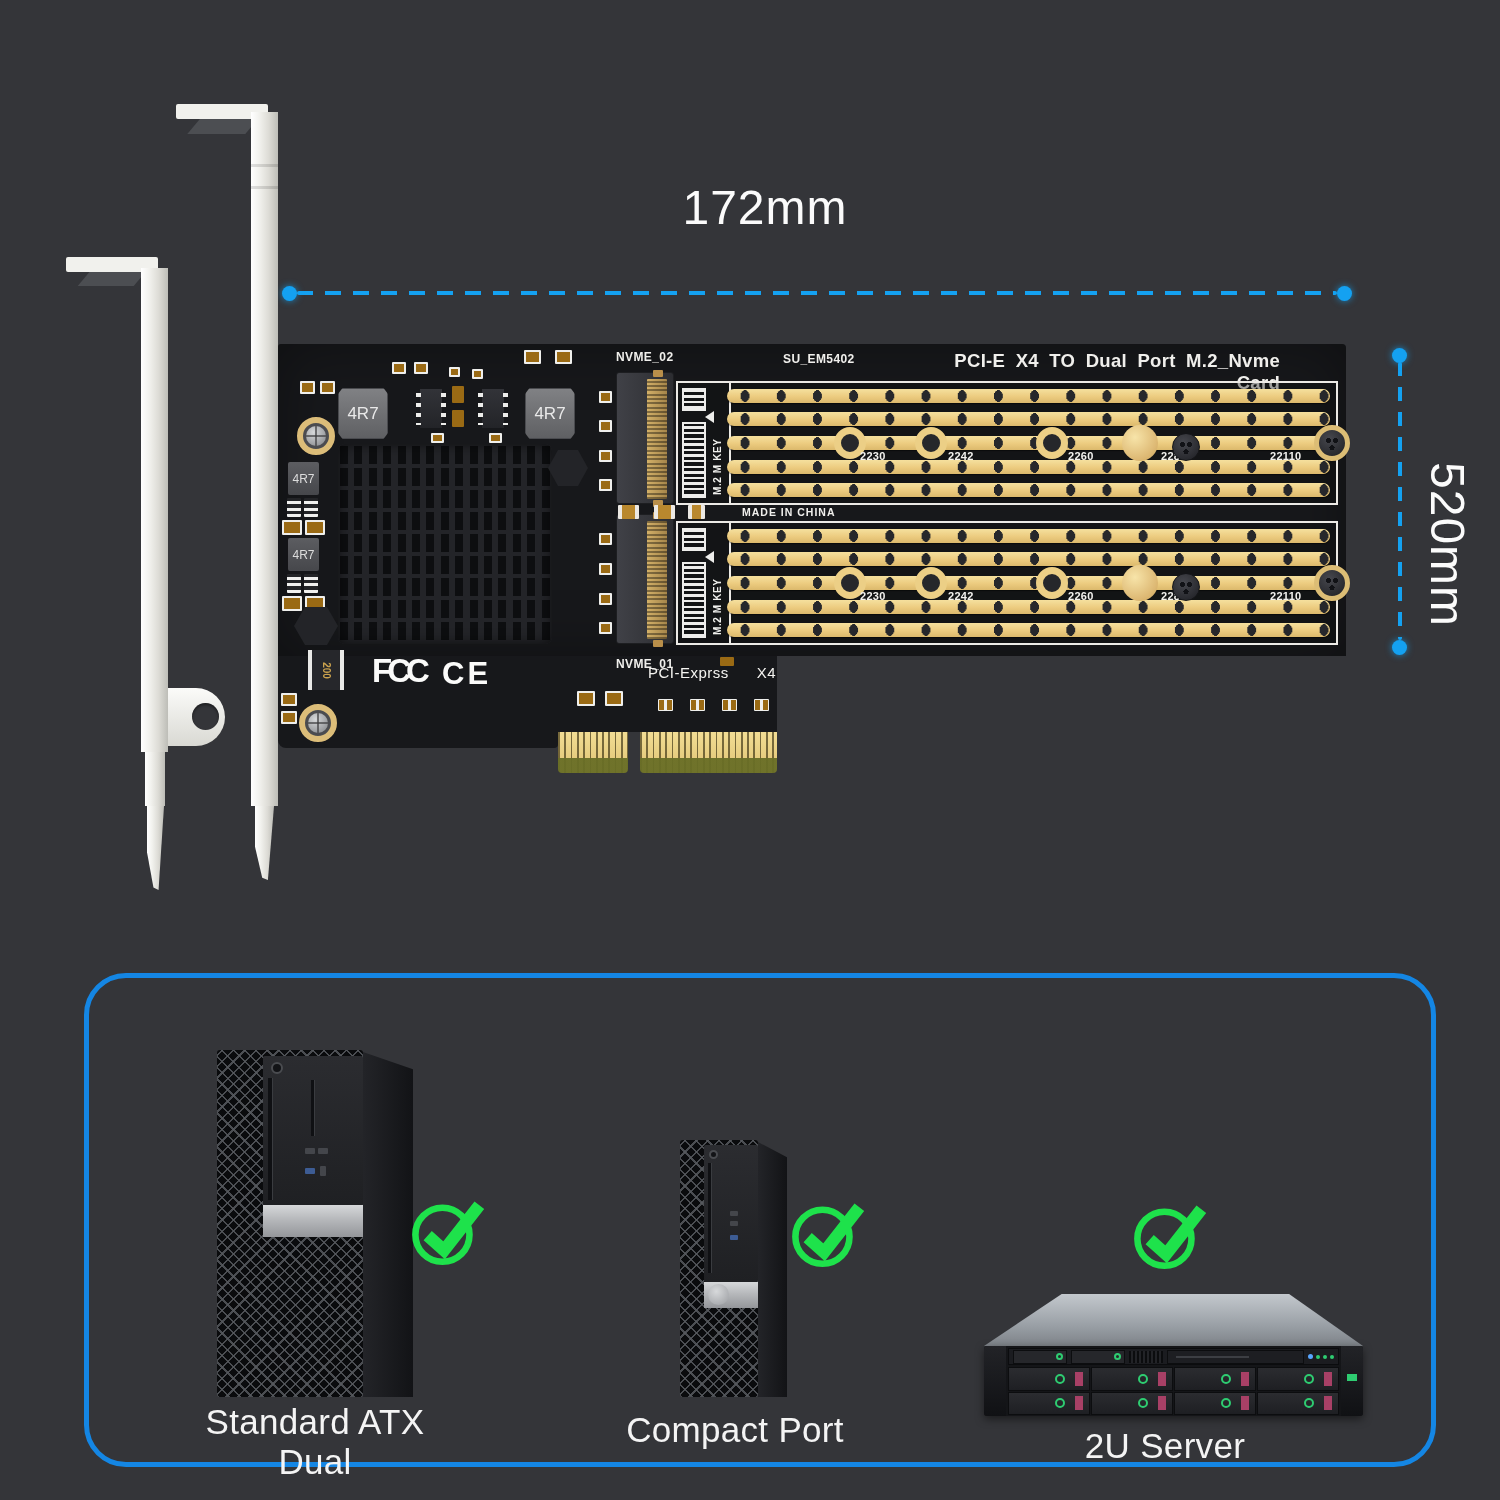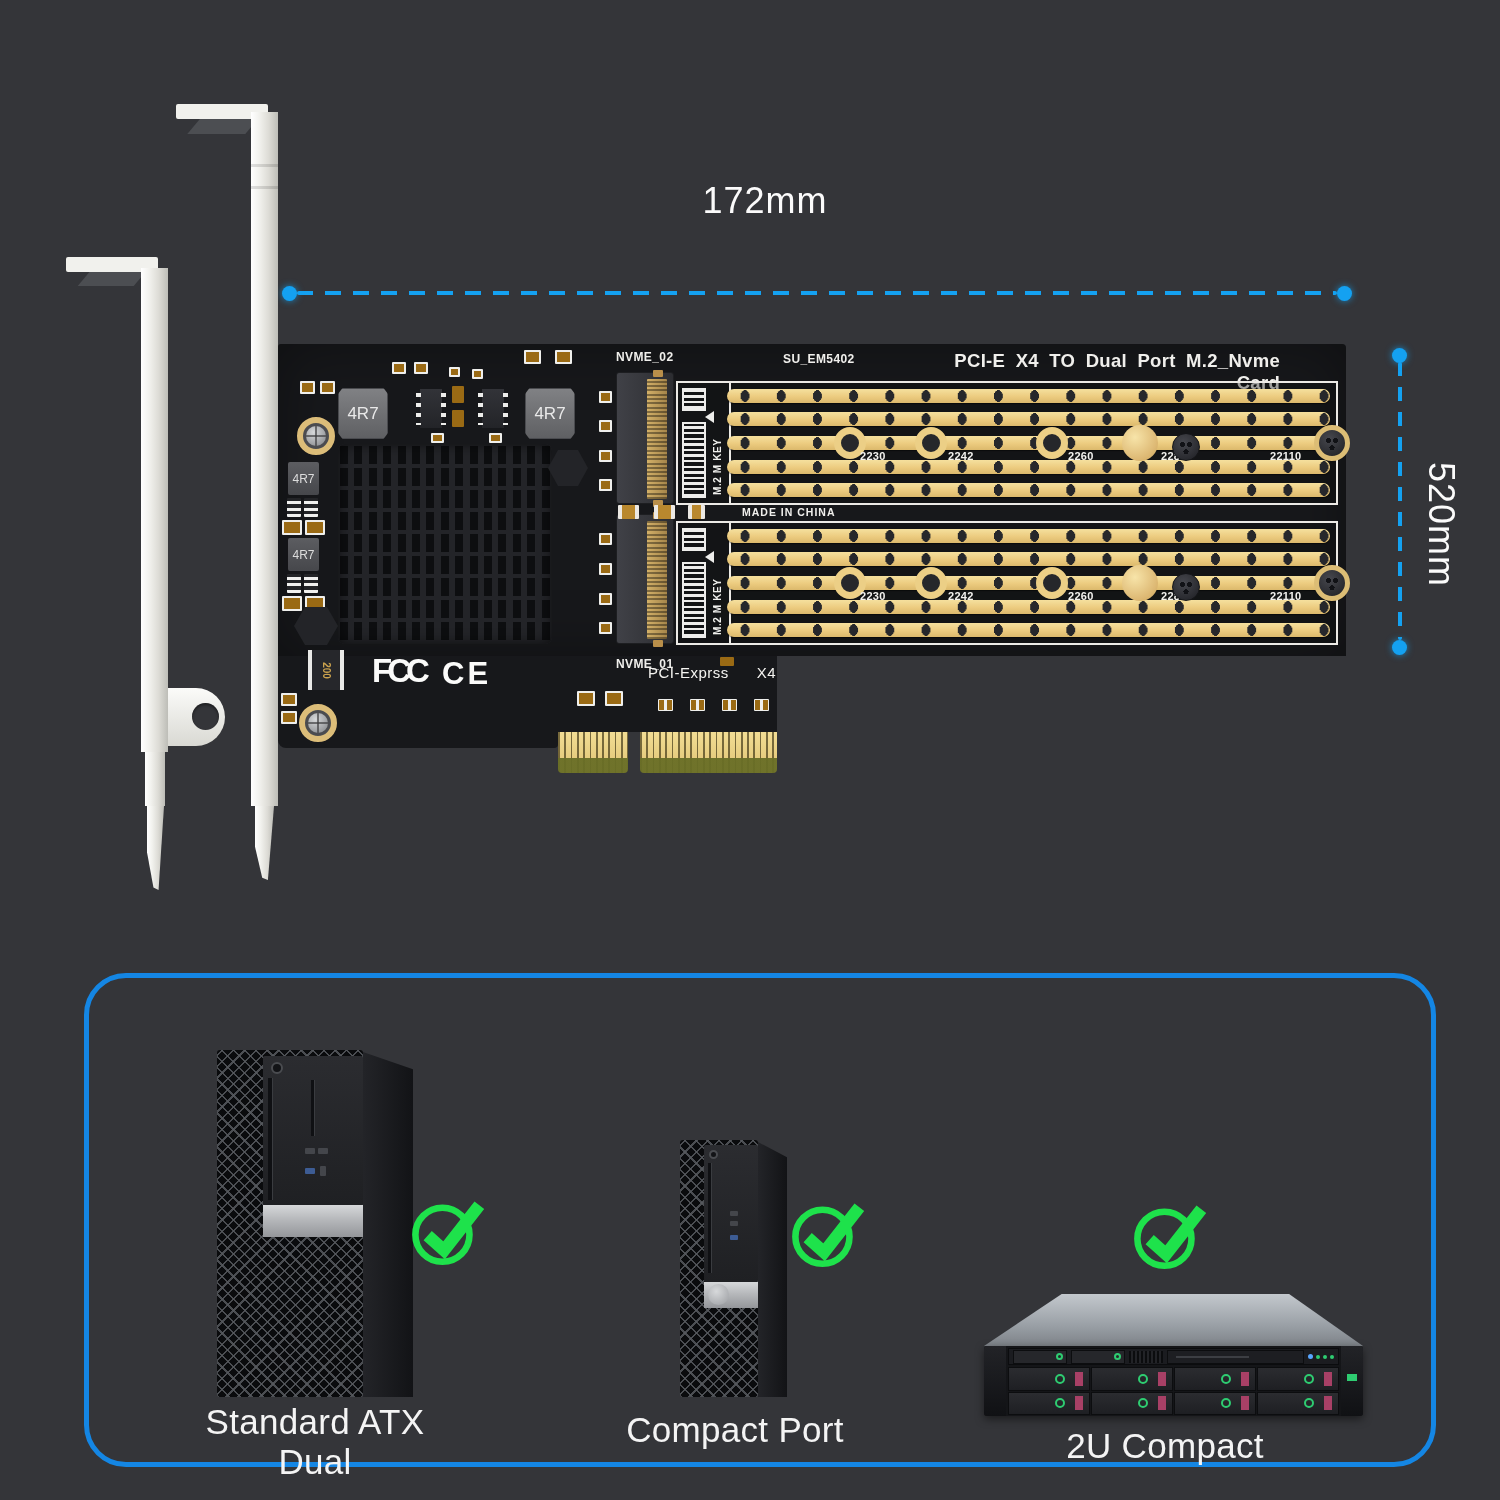--- a/index.html
+++ b/index.html
@@ -1,21 +1,21 @@
 <!DOCTYPE html>
 <html><head>
 <meta charset="utf-8">
 <style>
   html,body{margin:0;padding:0;background:#343539;}
   .stage{position:relative;width:1500px;height:1500px;background:#343539;overflow:hidden;
          font-family:"Liberation Sans",sans-serif;color:#f2f2f2;}
   .abs{position:absolute;}
 
   
-  .dim-label{color:#fbfbfb;font-size:36px;font-weight:400;letter-spacing:1px;}
+  .dim-label{color:#fbfbfb;font-size:48px;font-weight:400;letter-spacing:1px;}
   .dim-label-v{writing-mode:vertical-rl;text-orientation:mixed;}
   .dash-h{height:4px;border-radius:2px;background:repeating-linear-gradient(90deg,#14a1f1 0 16px,rgba(0,0,0,0) 16px 28px);}
   .dash-v{width:4px;border-radius:2px;background:repeating-linear-gradient(180deg,#14a1f1 0 14px,rgba(0,0,0,0) 14px 25px);}
   .dim-dot{width:15px;height:15px;border-radius:50%;background:#14a1f1;box-shadow:0 0 7px rgba(20,161,241,.75);}
 
   
   .metal{background:linear-gradient(90deg,#ffffff 0%,#f2f2ee 30%,#dddcd6 65%,#bdbdb7 100%);}
   .metal-h{background:linear-gradient(180deg,#fdfdfb 0%,#ececе8 55%,#cfcfc9 100%);background-color:#f1f1ed;}
   .tab-shadow{background:#4c4e52;transform:skewX(-40deg);}
   .blade-step{background:rgba(0,0,0,.12);height:3px;}
@@ -421,15 +421,15 @@
             <i></i>
             <b></b>
           </div>
       </div>
     </div>
   </div>
   <svg class="abs check-icon" style="left:1130px;top:1192px;" viewBox="0 0 100 100">
     <circle cx="42" cy="57" r="33" fill="none" stroke="#1ee24b" stroke-width="8"></circle>
     <path d="M24 58 L44 76 L87 21" fill="none" stroke="#1ee24b" stroke-width="15"></path>
   </svg>
-  <div class="abs caption" style="left:1015px;top:1426px;width:300px;">2U Compact</div>
+  <div class="abs caption" style="left:1015px;top:1426px;width:300px;">2U Server</div>
 
 </div>
 
 </body></html>

